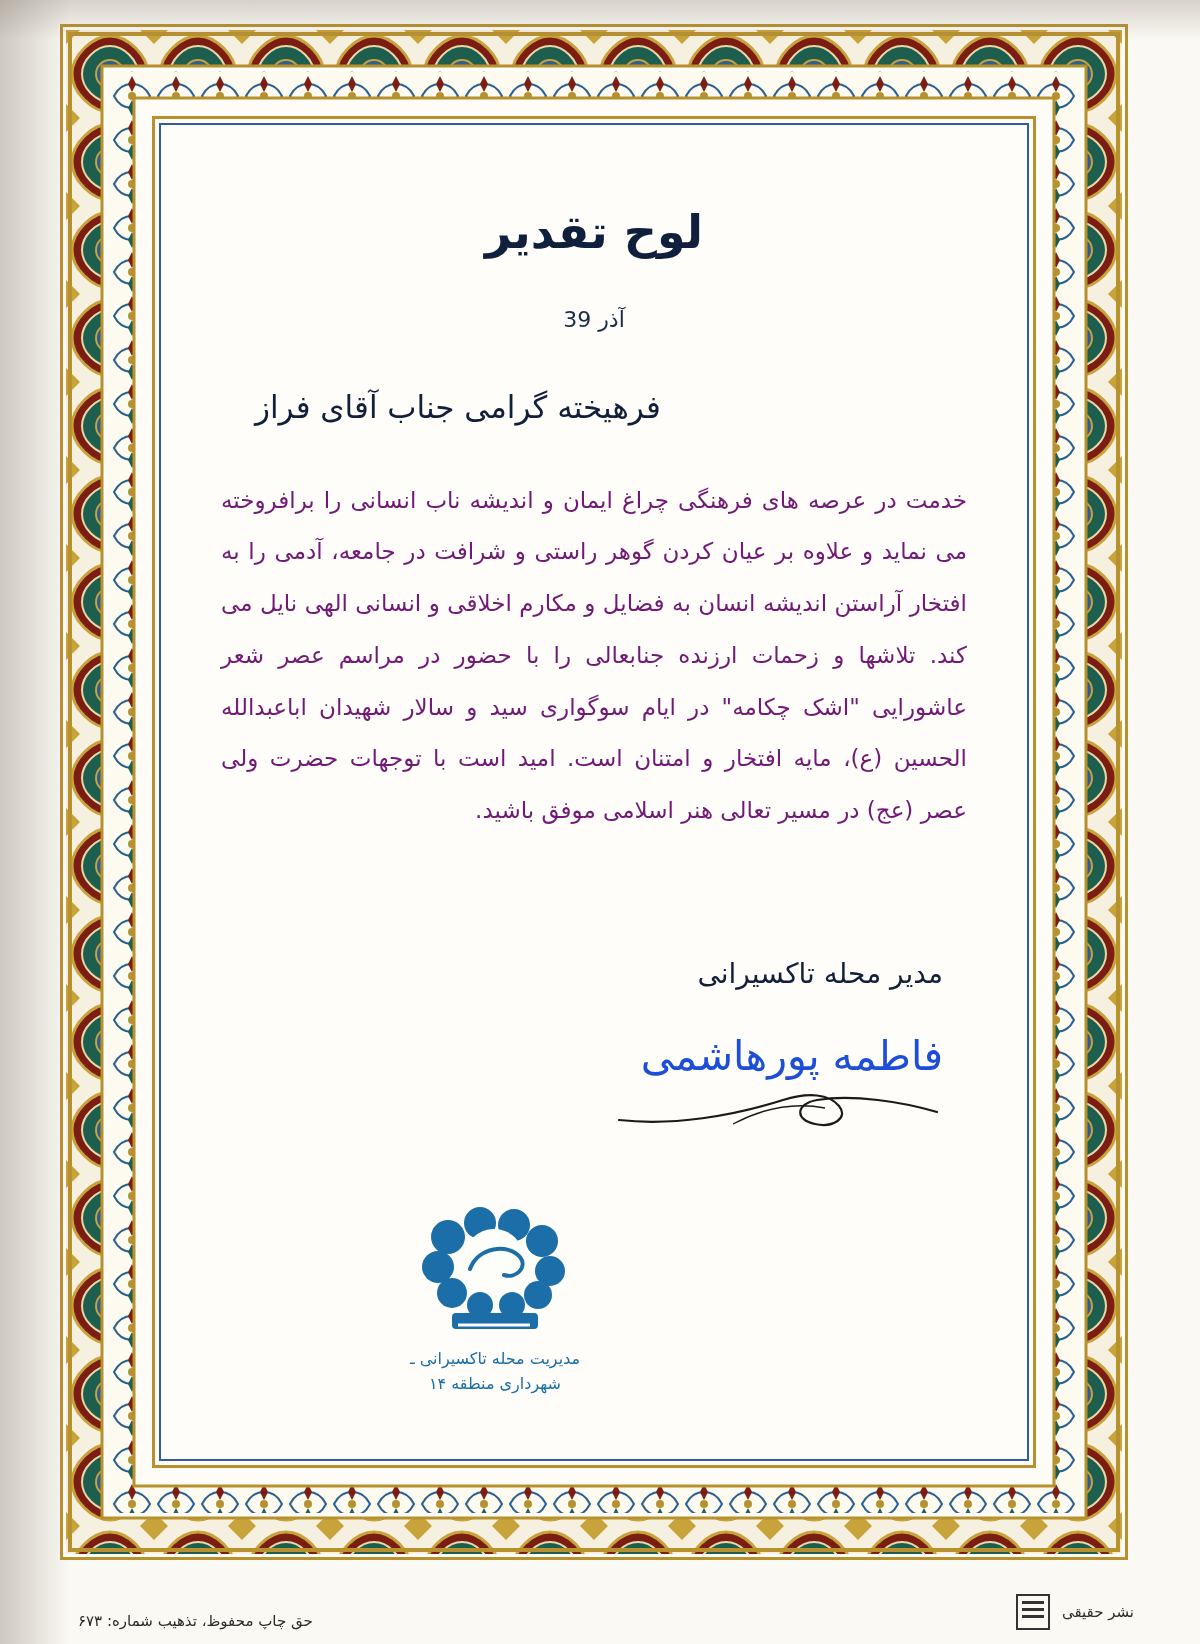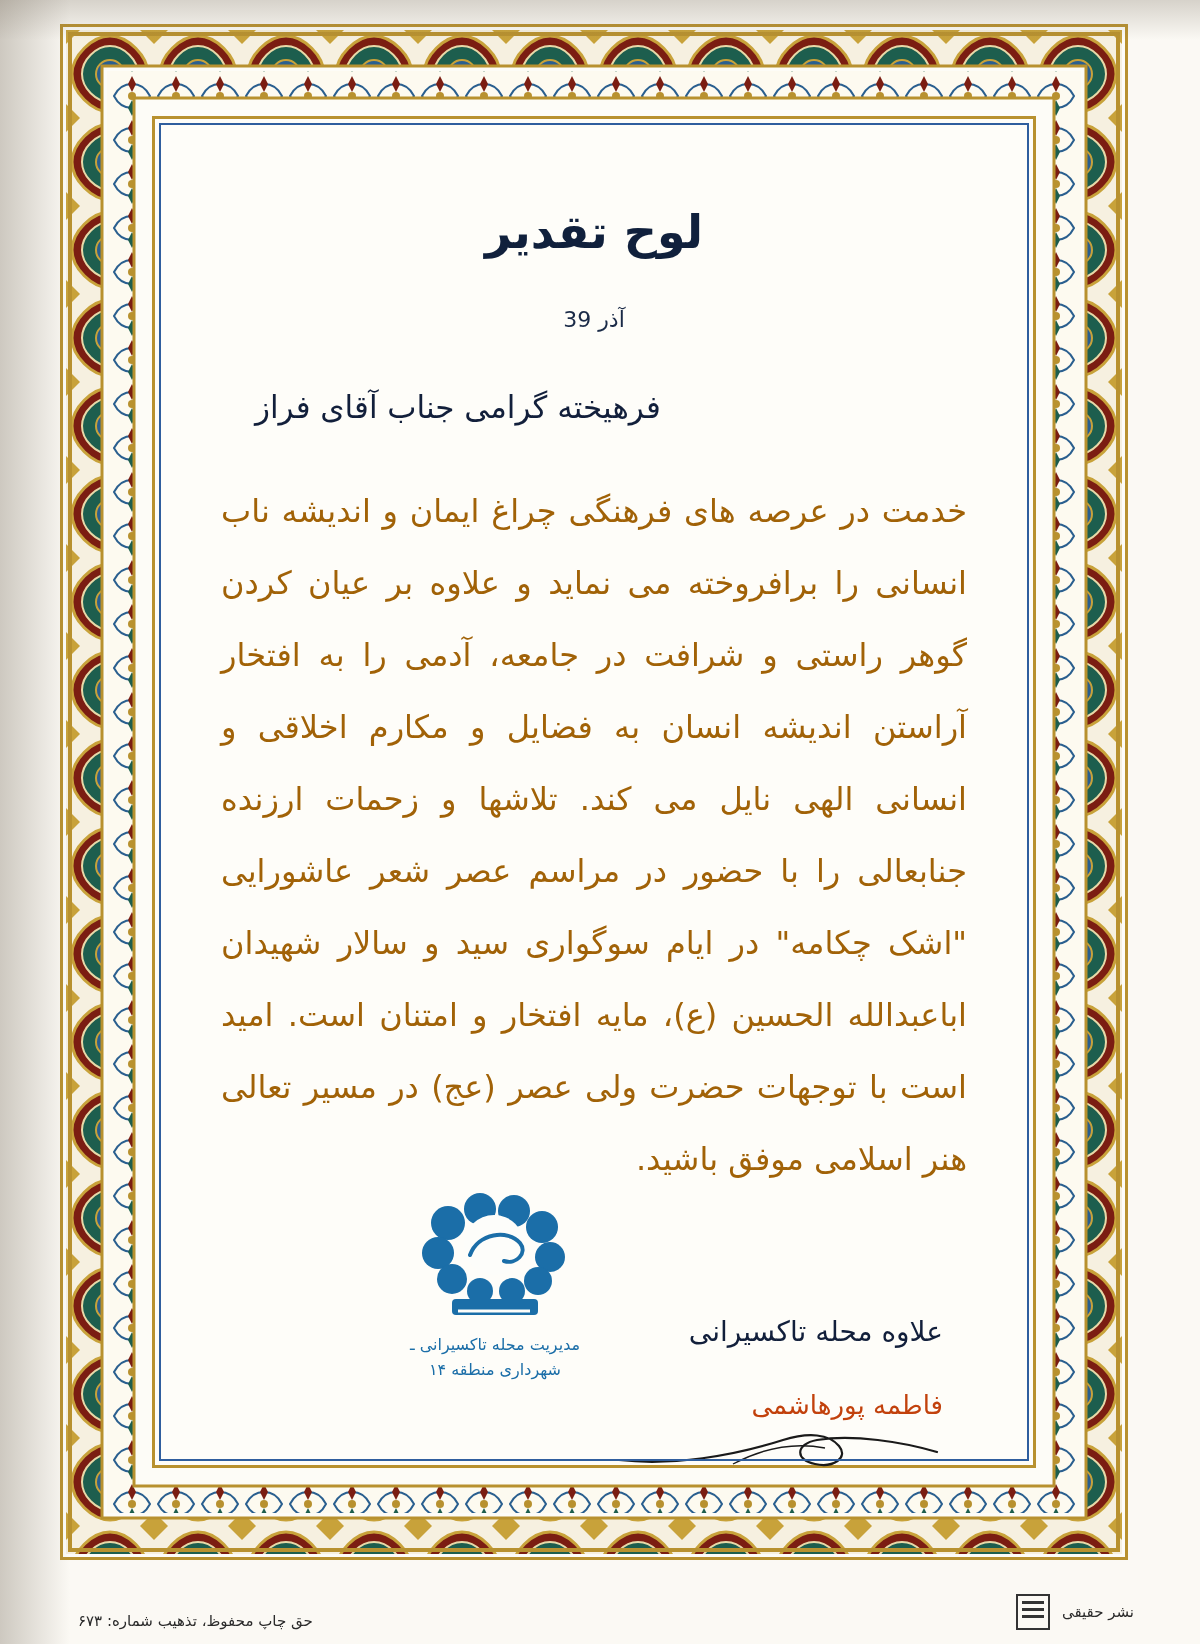--- a/index.html
+++ b/index.html
@@ -105,54 +105,54 @@
   }
   .salutation {
     margin: 52px 40px 0 40px;
     font-size: 31px;
     line-height: 1.5;
     text-align: left;
     color: #121f3b;
   }
   .body-text {
     margin: 44px 6px 0 6px;
-    font-size: 32px;
+    font-size: 23px;
     line-height: 2.25;
     text-align: justify;
     text-align-last: right;
-    color: #a16207;
+    color: #701a75;
   }
   .signatory {
     margin: 120px 30px 0 0;
     text-align: right;
     direction: rtl;
   }
   .signatory-role {
     font-size: 28px;
     color: #121f3b;
     margin-bottom: 42px;
     padding-left: 40px;
   }
   .signatory-name {
-    font-size: 26px;
-    color: #c2410c;
+    font-size: 41px;
+    color: #1d4ed8;
     padding-left: 170px;
   }
   .signature-mark {
     height: 54px;
     margin: 6px 0 0 0;
     padding-left: 120px;
   }
   .signature-mark svg { overflow: visible; }
 
   
   .seal {
     position: absolute;
     left: 196px;
-    bottom: 68px;
+    bottom: 54px;
     width: 260px;
     text-align: center;
     direction: rtl;
   }
   .seal-emblem {
     width: 175px;
     height: 150px;
     margin: 0 auto;
   }
   .seal-line {
@@ -236,21 +236,21 @@
 
         <div class="cert-title">لوح تقدیر</div>
 
         <div class="cert-date">آذر 39</div>
 
         <div class="salutation">فرهیخته گرامی جناب آقای فراز</div>
 
         <div class="body-text">خدمت در عرصه های فرهنگی چراغ ایمان و اندیشه ناب انسانی را برافروخته می نماید و علاوه بر عیان کردن گوهر راستی و شرافت در جامعه، آدمی را به افتخار آراستن اندیشه انسان به فضایل و مکارم اخلاقی و انسانی الهی نایل می کند. تلاشها و زحمات ارزنده جنابعالی را با حضور در مراسم عصر شعر عاشورایی "اشک چکامه" در ایام سوگواری سید و سالار شهیدان اباعبدالله الحسین (ع)، مایه افتخار و امتنان است. امید است با توجهات حضرت ولی عصر (عج) در مسیر تعالی هنر اسلامی موفق باشید.</div>
 
         <div class="signatory">
-          <div class="signatory-role">علاوه محله تاکسیرانی</div>
+          <div class="signatory-role">مدیر محله تاکسیرانی</div>
           <div class="signatory-name">فاطمه پورهاشمی</div>
           <div class="signature-mark">
             <svg width="330" height="50" viewBox="0 0 330 50" xmlns="http://www.w3.org/2000/svg">
               <path d="M6 34 C60 40 120 30 170 14 C196 6 216 8 226 20 C236 32 220 42 202 38 C182 34 182 18 204 14 C240 8 290 16 324 26" fill="none" stroke="#1a1a1a" stroke-width="2.2" stroke-linecap="round"></path>
               <path d="M120 38 C150 22 180 16 212 22" fill="none" stroke="#1a1a1a" stroke-width="1.4"></path>
             </svg>
           </div>
         </div>
 
         <div class="seal">

